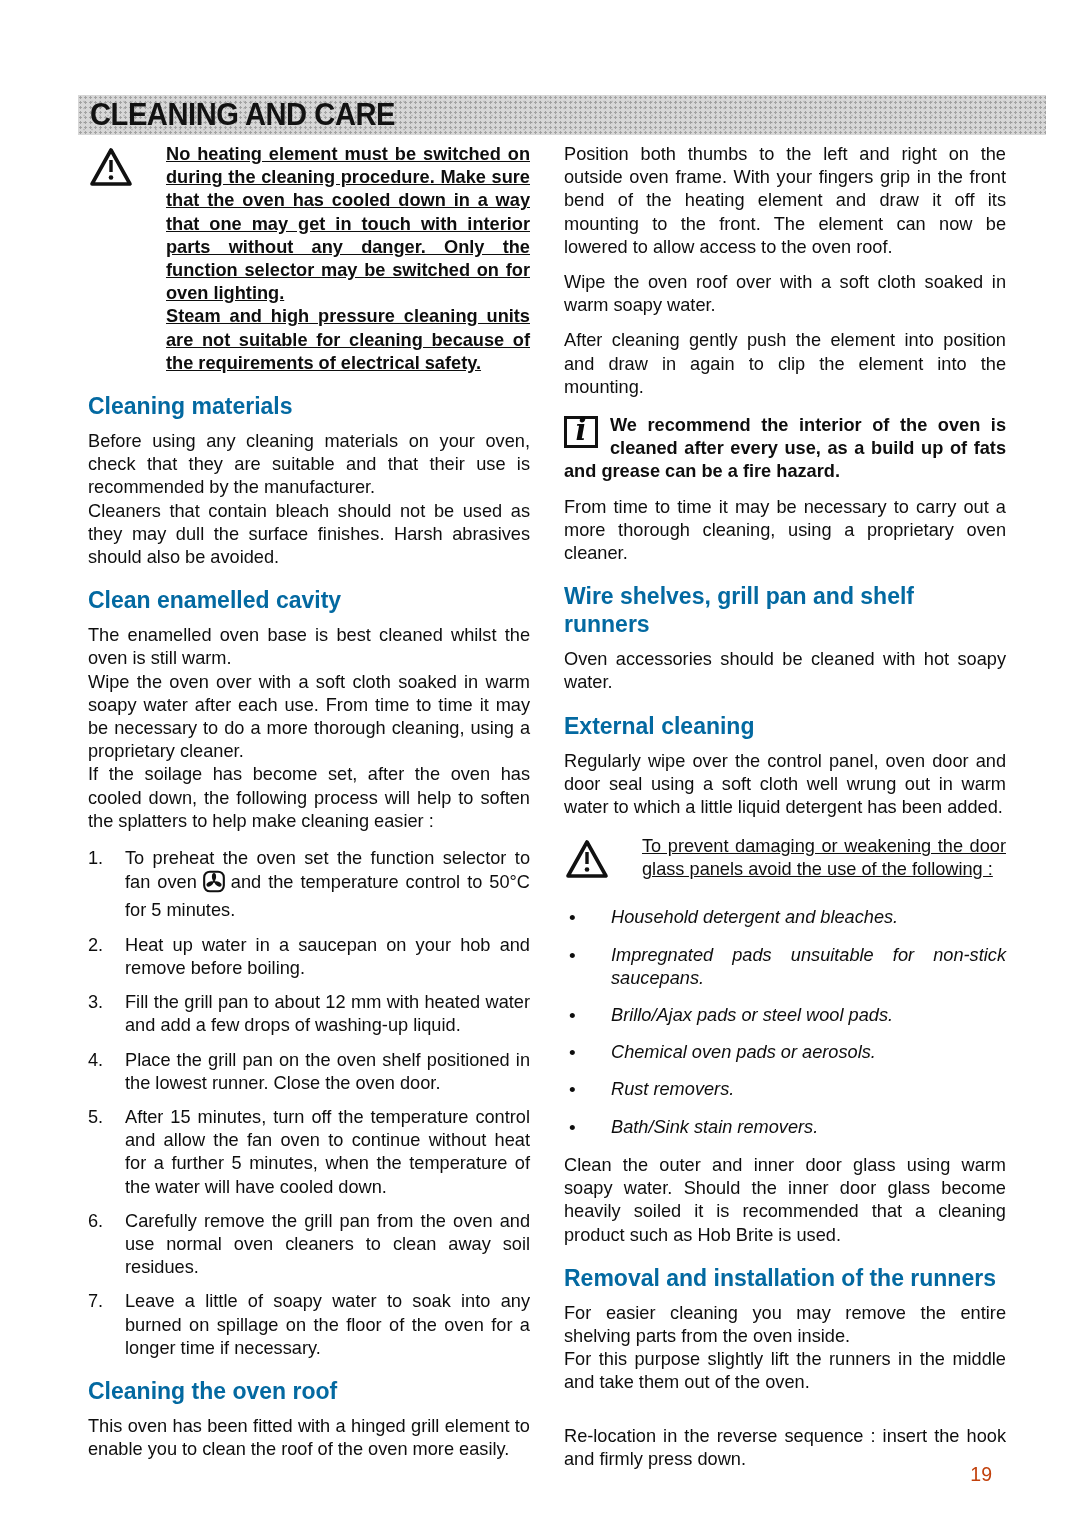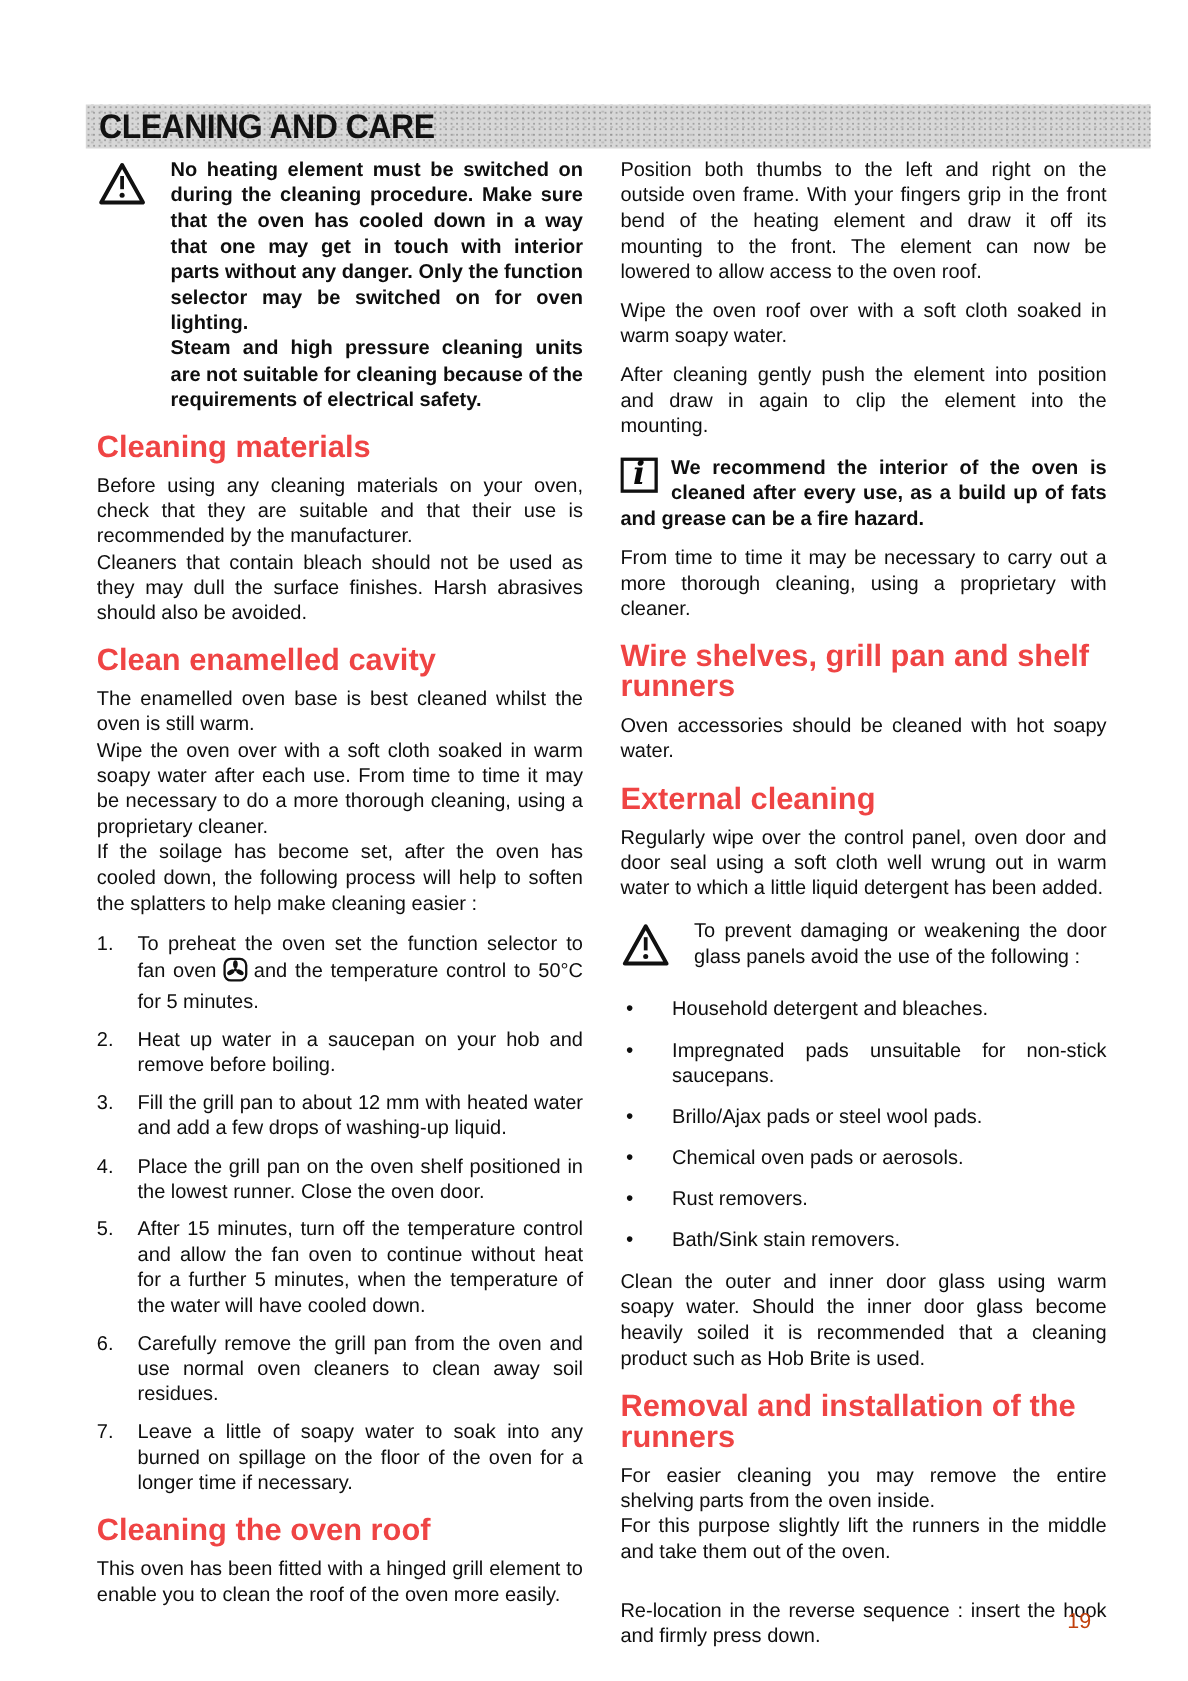--- a/index.html
+++ b/index.html
@@ -25,43 +25,43 @@
   }
   .columns{
     position:absolute;left:88px;top:143px;width:918px;
     display:flex;gap:34px;
   }
   .col{flex:1;min-width:0;font-size:18.2px;line-height:23.2px;text-align:justify;}
   .col p{margin:0;}
   .gap-s{margin-bottom:12px !important;}
   .gap-m{margin-bottom:15px !important;}
   h2{
-    font-size:28px;line-height:28px;font-weight:bold;text-align:left;
-    margin:17px 0 10px 0;color:#ef4444;
-  }
-  .warnblock{display:flex;gap:21px;}
+    font-size:23px;line-height:28px;font-weight:bold;text-align:left;
+    margin:17px 0 10px 0;color:#0369a1;
+  }
+  .warnblock{display:flex;gap:32px;text-decoration:underline;}
   .warnblock .tri{flex:0 0 46px;padding-top:3px;}
   .warnblock .wtext{flex:1;min-width:0;}
   .bold{font-weight:bold;}
   .steps{margin-top:14px;}
   .step{display:flex;margin-bottom:11px;}
   .step-num{flex:0 0 37px;text-align:left;}
   .step-text{flex:1;min-width:0;text-align:justify;}
   .fan-ico{vertical-align:-5px;margin:0 5px;}
   .infoblock{overflow:hidden;}
   .info-ico{
     float:left;width:34px;height:32px;border:3px solid #111;
     margin:2px 12px 2px 0;display:flex;align-items:center;justify-content:center;
     font-family:"DejaVu Serif", serif;font-style:italic;font-weight:bold;
     font-size:29px;line-height:1;color:#0a0a0a;padding-bottom:3px;box-sizing:border-box;
   }
   .bullets{margin-top:20px;}
   .bullet{display:flex;margin-bottom:14px;}
   .bullet .dot{flex:0 0 42px;padding-left:5px;font-size:19px;}
-  .bullet .btext{flex:1;min-width:0;text-align:justify;}
+  .bullet .btext{flex:1;min-width:0;text-align:justify;font-style:italic;}
   .pagenum{position:absolute;right:88px;bottom:42px;font-size:19.5px;color:#c2410c;}
   .warn2{margin:16px 0 4px 0;}
   .spacer30{height:30px;}
   svg{display:inline-block;}
 </style>
 </head>
 <body>
 
 <div class="band">
   <h1>CLEANING AND CARE</h1>
@@ -141,21 +141,21 @@
 
   <div class="col">
     <p class="gap-s">Position both thumbs to the left and right on the outside oven frame. With your fingers grip in the front bend of the heating element and draw it off its mounting to the front. The element can now be lowered to allow access to the oven roof.</p>
     <p class="gap-s">Wipe the oven roof over with a soft cloth soaked in warm soapy water.</p>
     <p class="gap-m">After cleaning gently push the element into position and draw in again to clip the element into the mounting.</p>
 
     <div class="infoblock">
       <span class="info-ico">i</span>
       <span class="bold">We recommend the interior of the oven is cleaned after every use, as a build up of fats and grease can be a fire hazard.</span>
     </div>
-    <p style="margin-top:12px;">From time to time it may be necessary to carry out a more thorough cleaning, using a proprietary with cleaner.</p>
+    <p style="margin-top:12px;">From time to time it may be necessary to carry out a more thorough cleaning, using a proprietary oven cleaner.</p>
 
     <h2>Wire shelves, grill pan and shelf runners</h2>
     <p>Oven accessories should be cleaned with hot soapy water.</p>
 
     <h2>External cleaning</h2>
     <p>Regularly wipe over the control panel, oven door and door seal using a soft cloth well wrung out in warm water to which a little liquid detergent has been added.</p>
 
     <div class="warnblock warn2">
       <span class="tri">
         <svg width="46" height="42" viewBox="0 0 46 42">

